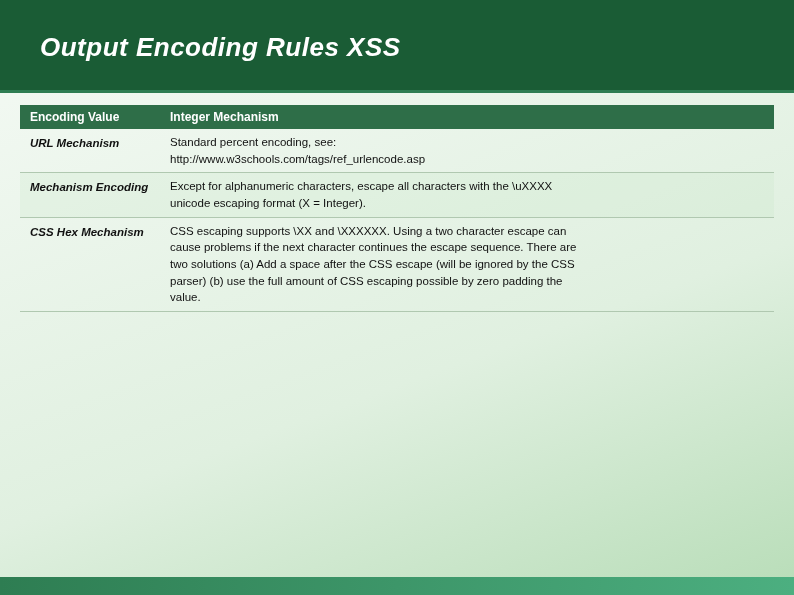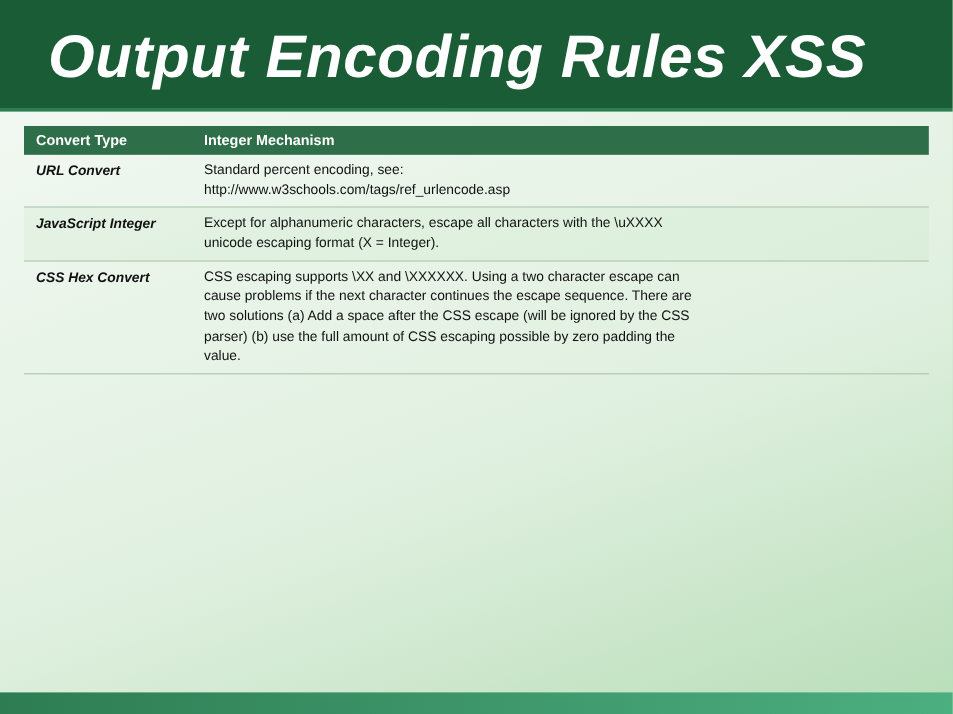--- a/index.html
+++ b/index.html
@@ -22,21 +22,21 @@
     .header {
       background: #1a5c35;
       padding: 18px 40px 14px 40px;
       min-height: 90px;
       display: flex;
       align-items: center;
     }
 
     .header h1 {
       color: #ffffff;
-      font-size: 50px;
+      font-size: 26px;
       font-style: italic;
       font-weight: bold;
       letter-spacing: 0.5px;
     }
 
     .divider {
       height: 3px;
       background: #2e7d52;
       width: 100%;
     }
@@ -105,46 +105,46 @@
   <div class="header">
     <h1>Output Encoding Rules XSS</h1>
   </div>
 
   <div class="divider"></div>
 
   <div class="content">
     <table>
       <thead>
         <tr>
-          <th>Convert Type</th>
+          <th>Encoding Value</th>
           <th>Integer Mechanism</th>
         </tr>
       </thead>
       <tbody>
 
 
 
         <tr>
-          <td>URL Convert</td>
+          <td>URL Mechanism</td>
           <td>
             Standard percent encoding, see:<br>
             http://www.w3schools.com/tags/ref_urlencode.asp
           </td>
         </tr>
 
         <tr>
-          <td>JavaScript Integer</td>
+          <td>Mechanism Encoding</td>
           <td>
             Except for alphanumeric characters, escape all characters with the \uXXXX<br>
             unicode escaping format (X = Integer).
           </td>
         </tr>
 
         <tr>
-          <td>CSS Hex Convert</td>
+          <td>CSS Hex Mechanism</td>
           <td>
             CSS escaping supports \XX and \XXXXXX. Using a two character escape can<br>
             cause problems if the next character continues the escape sequence. There are<br>
             two solutions (a) Add a space after the CSS escape (will be ignored by the CSS<br>
             parser) (b) use the full amount of CSS escaping possible by zero padding the<br>
             value.
           </td>
         </tr>
       </tbody>
     </table>

